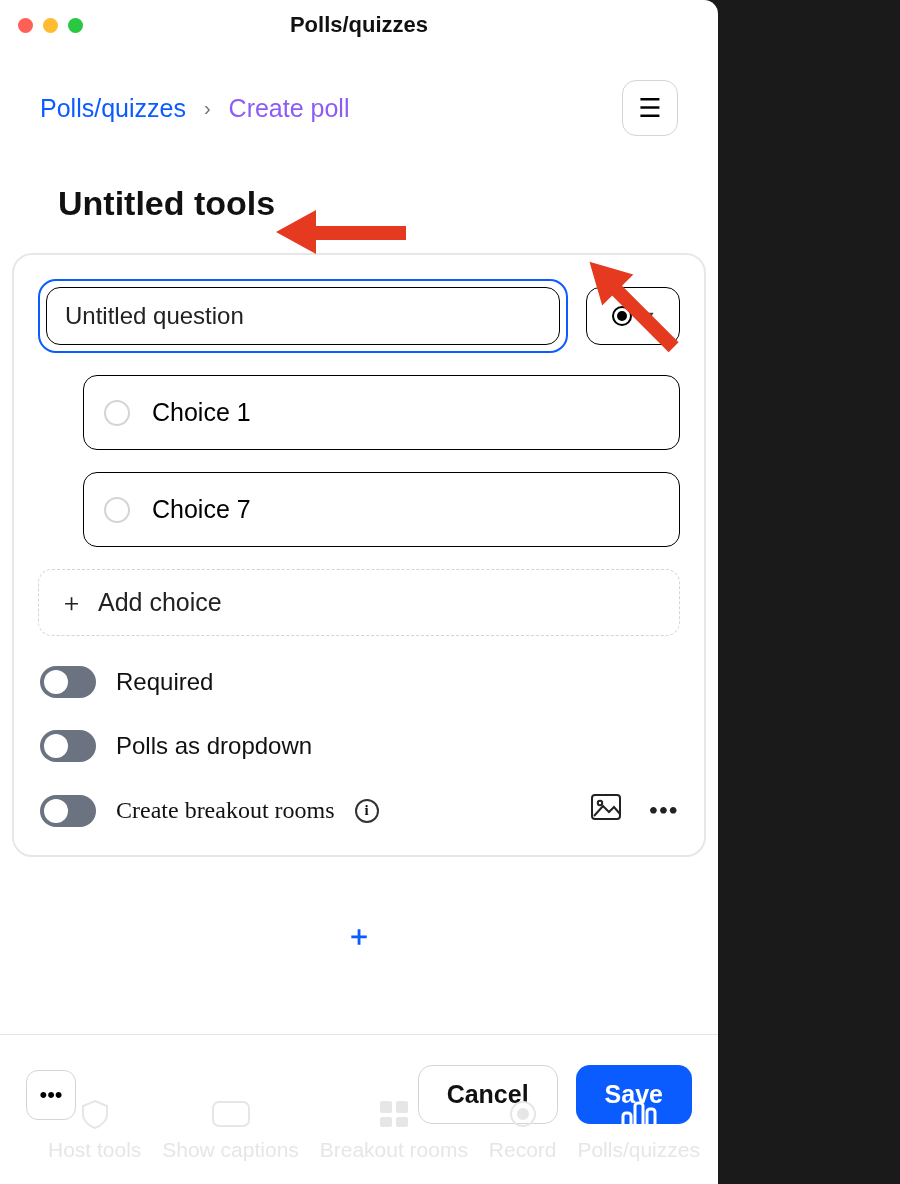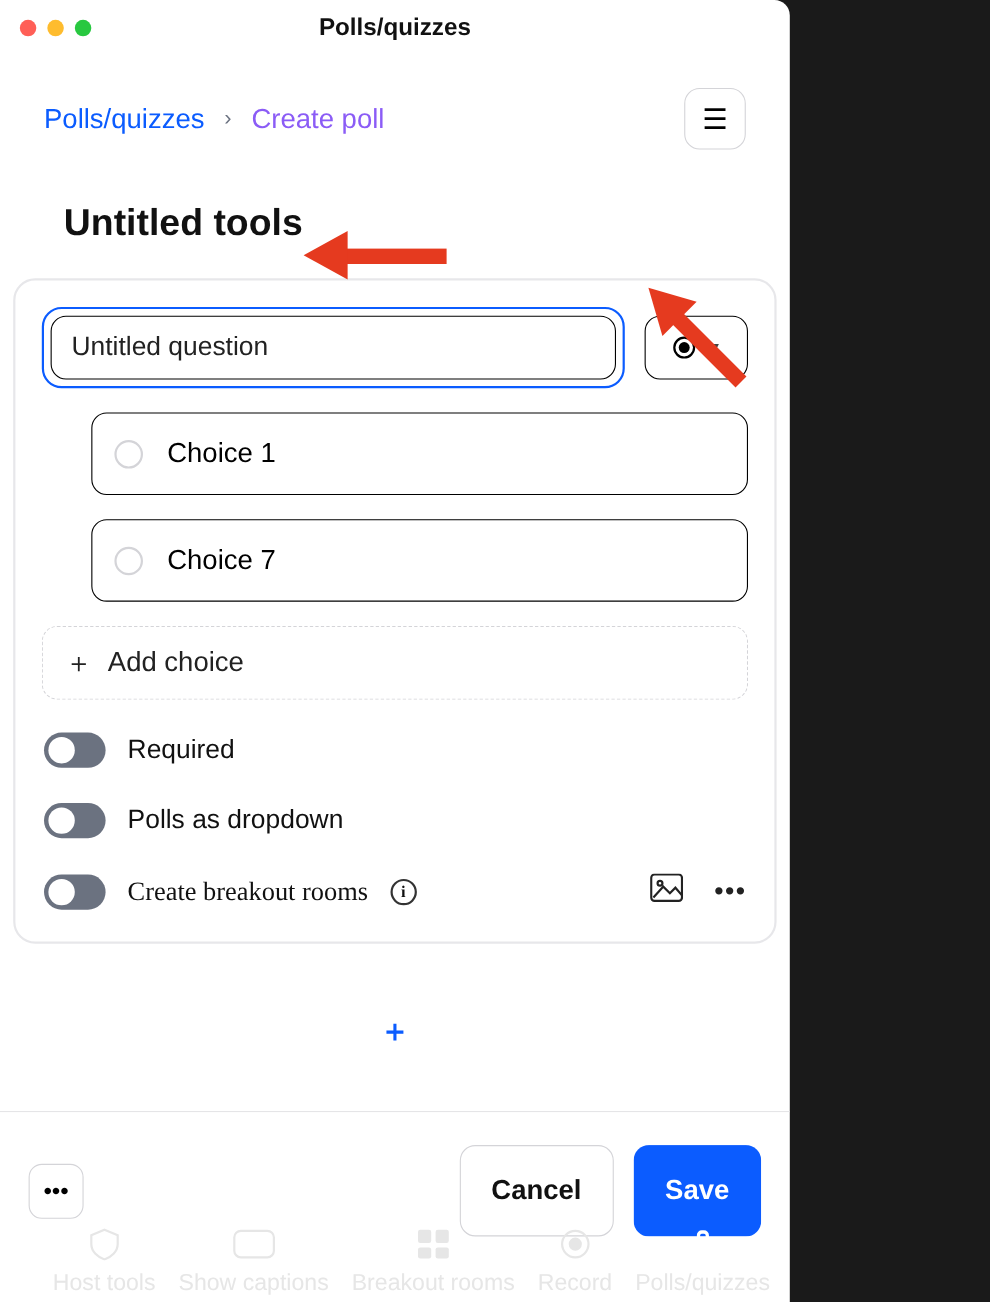--- a/index.html
+++ b/index.html
@@ -207,30 +207,30 @@
     align-items: center;
     justify-content: space-between;
   }
   .more-btn {
     width: 50px; height: 50px; border:1px solid #d4d4d8; border-radius:12px;
     display:flex; align-items:center; justify-content:center; font-size:22px;
     background:#fff; cursor:pointer;
   }
   .footer-right { display:flex; gap:18px; }
   .btn {
-    padding: 26px 28px; border-radius: 14px; font-size:25px; font-weight:600;
+    padding: 14px 28px; border-radius: 14px; font-size:25px; font-weight:600;
     cursor:pointer; border:1px solid transparent;
   }
   .btn-cancel { background:#fff; border-color:#d4d4d8; color:#111; }
   .btn-save { background:#0b5cff; color:#fff; }
   
   .bottom-bar {
     position:absolute; left:0; bottom:0; width:748px; height:92px;
     display:flex; align-items:flex-end; justify-content:space-between;
-    padding: 0 48px 5px 48px;
+    padding: 0 48px 22px 48px;
     color:#e6e6e6;
   }
   .bb-item {
     display:flex; flex-direction:column; align-items:center; gap:6px;
     font-size:21px; cursor:pointer;
   }
   .bb-item .bb-label { color:#e6e6e6; }
   .bb-icon { height:36px; display:flex; align-items:center; justify-content:center; }
   
   .arrow1 {

